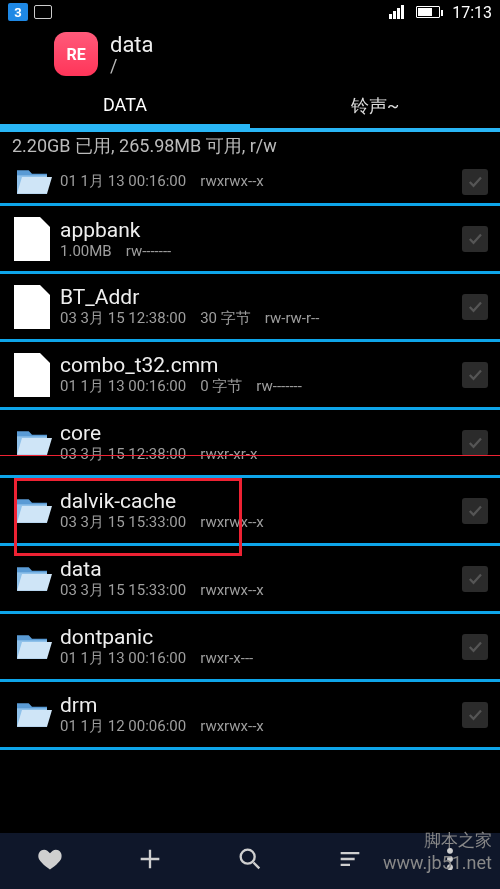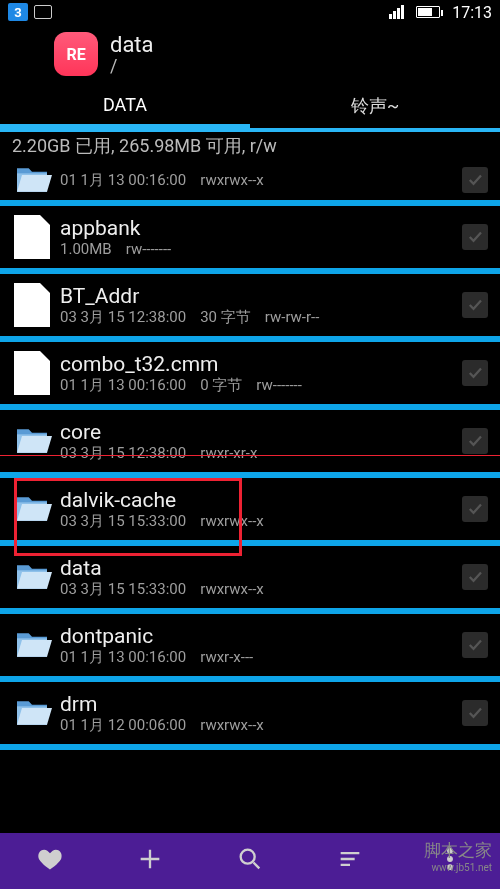--- a/index.html
+++ b/index.html
@@ -24,42 +24,42 @@
 
   .tabs { display: flex; position: relative; }
   .tab { flex: 1; text-align: center; padding: 12px 0 10px; font-size: 18px; color: #ddd; }
   .tab.active { color: #fff; }
   .tab-underline { position: absolute; bottom: 0; left: 0; width: 50%; height: 4px; background: #29b6f6; }
   .tab-track { height: 4px; background: #29b6f6; width: 100%; }
 
   .storage { font-size: 18px; color: #bbb; padding: 2px 12px; }
 
   .list { }
-  .item { display: flex; align-items: center; height: 68px; padding: 0 8px 0 4px; border-bottom: 6px solid #0ea5e9; position: relative; }
+  .item { display: flex; align-items: center; height: 68px; padding: 0 8px 0 4px; border-bottom: 3px solid #0ea5e9; position: relative; }
   .item.first { height: 46px; }
   .icon-col { width: 56px; display: flex; justify-content: center; }
   .folder-icon { width: 40px; height: 40px; }
   .folder-icon svg { width: 40px; height: 40px; }
   .file-icon { width: 36px; height: 44px; background: #fff; position: relative; }
   .file-icon::before { content:""; position:absolute; right:0; top:0; border-left:10px solid transparent; border-top:10px solid #000; }
   .text-col { flex:1; display:flex; flex-direction:column; justify-content:center; }
   .fname { font-size: 21px; color: #eee; }
   .meta { font-size: 15px; color: #9e9e9e; display:flex; gap: 14px; }
   .check-col { width: 34px; display:flex; justify-content:center; align-items:center; }
   .checkbox { width: 26px; height: 26px; background:#2b2b2b; border-radius:3px; display:flex; align-items:center; justify-content:center; }
   .checkbox svg { width:18px; height:18px; }
 
   .redline { position:absolute; left:0; right:0; height:1px; background:#e23; }
   .redbox { position:absolute; border:3px solid #e23; pointer-events:none; }
 
-  .bottom-bar { position:absolute; bottom:0; left:0; right:0; height:56px; background:#4c1d95; display:flex; align-items:center; }
+  .bottom-bar { position:absolute; bottom:0; left:0; right:0; height:56px; background:#0f172a; display:flex; align-items:center; }
   .bb-btn { flex:1; display:flex; align-items:center; justify-content:center; }
   .bb-icon svg { width:28px; height:28px; fill:#cfcfcf; stroke:#cfcfcf; }
   .watermark { position:absolute; right:8px; bottom:16px; text-align:right; font-size:17px; color:#888; }
-  .watermark .url { font-size:10px; }
+  .watermark .url { font-size:18px; }
 </style>
 </head>
 <body>
 
 <div class="status-bar">
   <div class="status-left">
     <div class="notif-badge">3</div>
     <div class="pic-icon"></div>
   </div>
   <div class="status-right">

